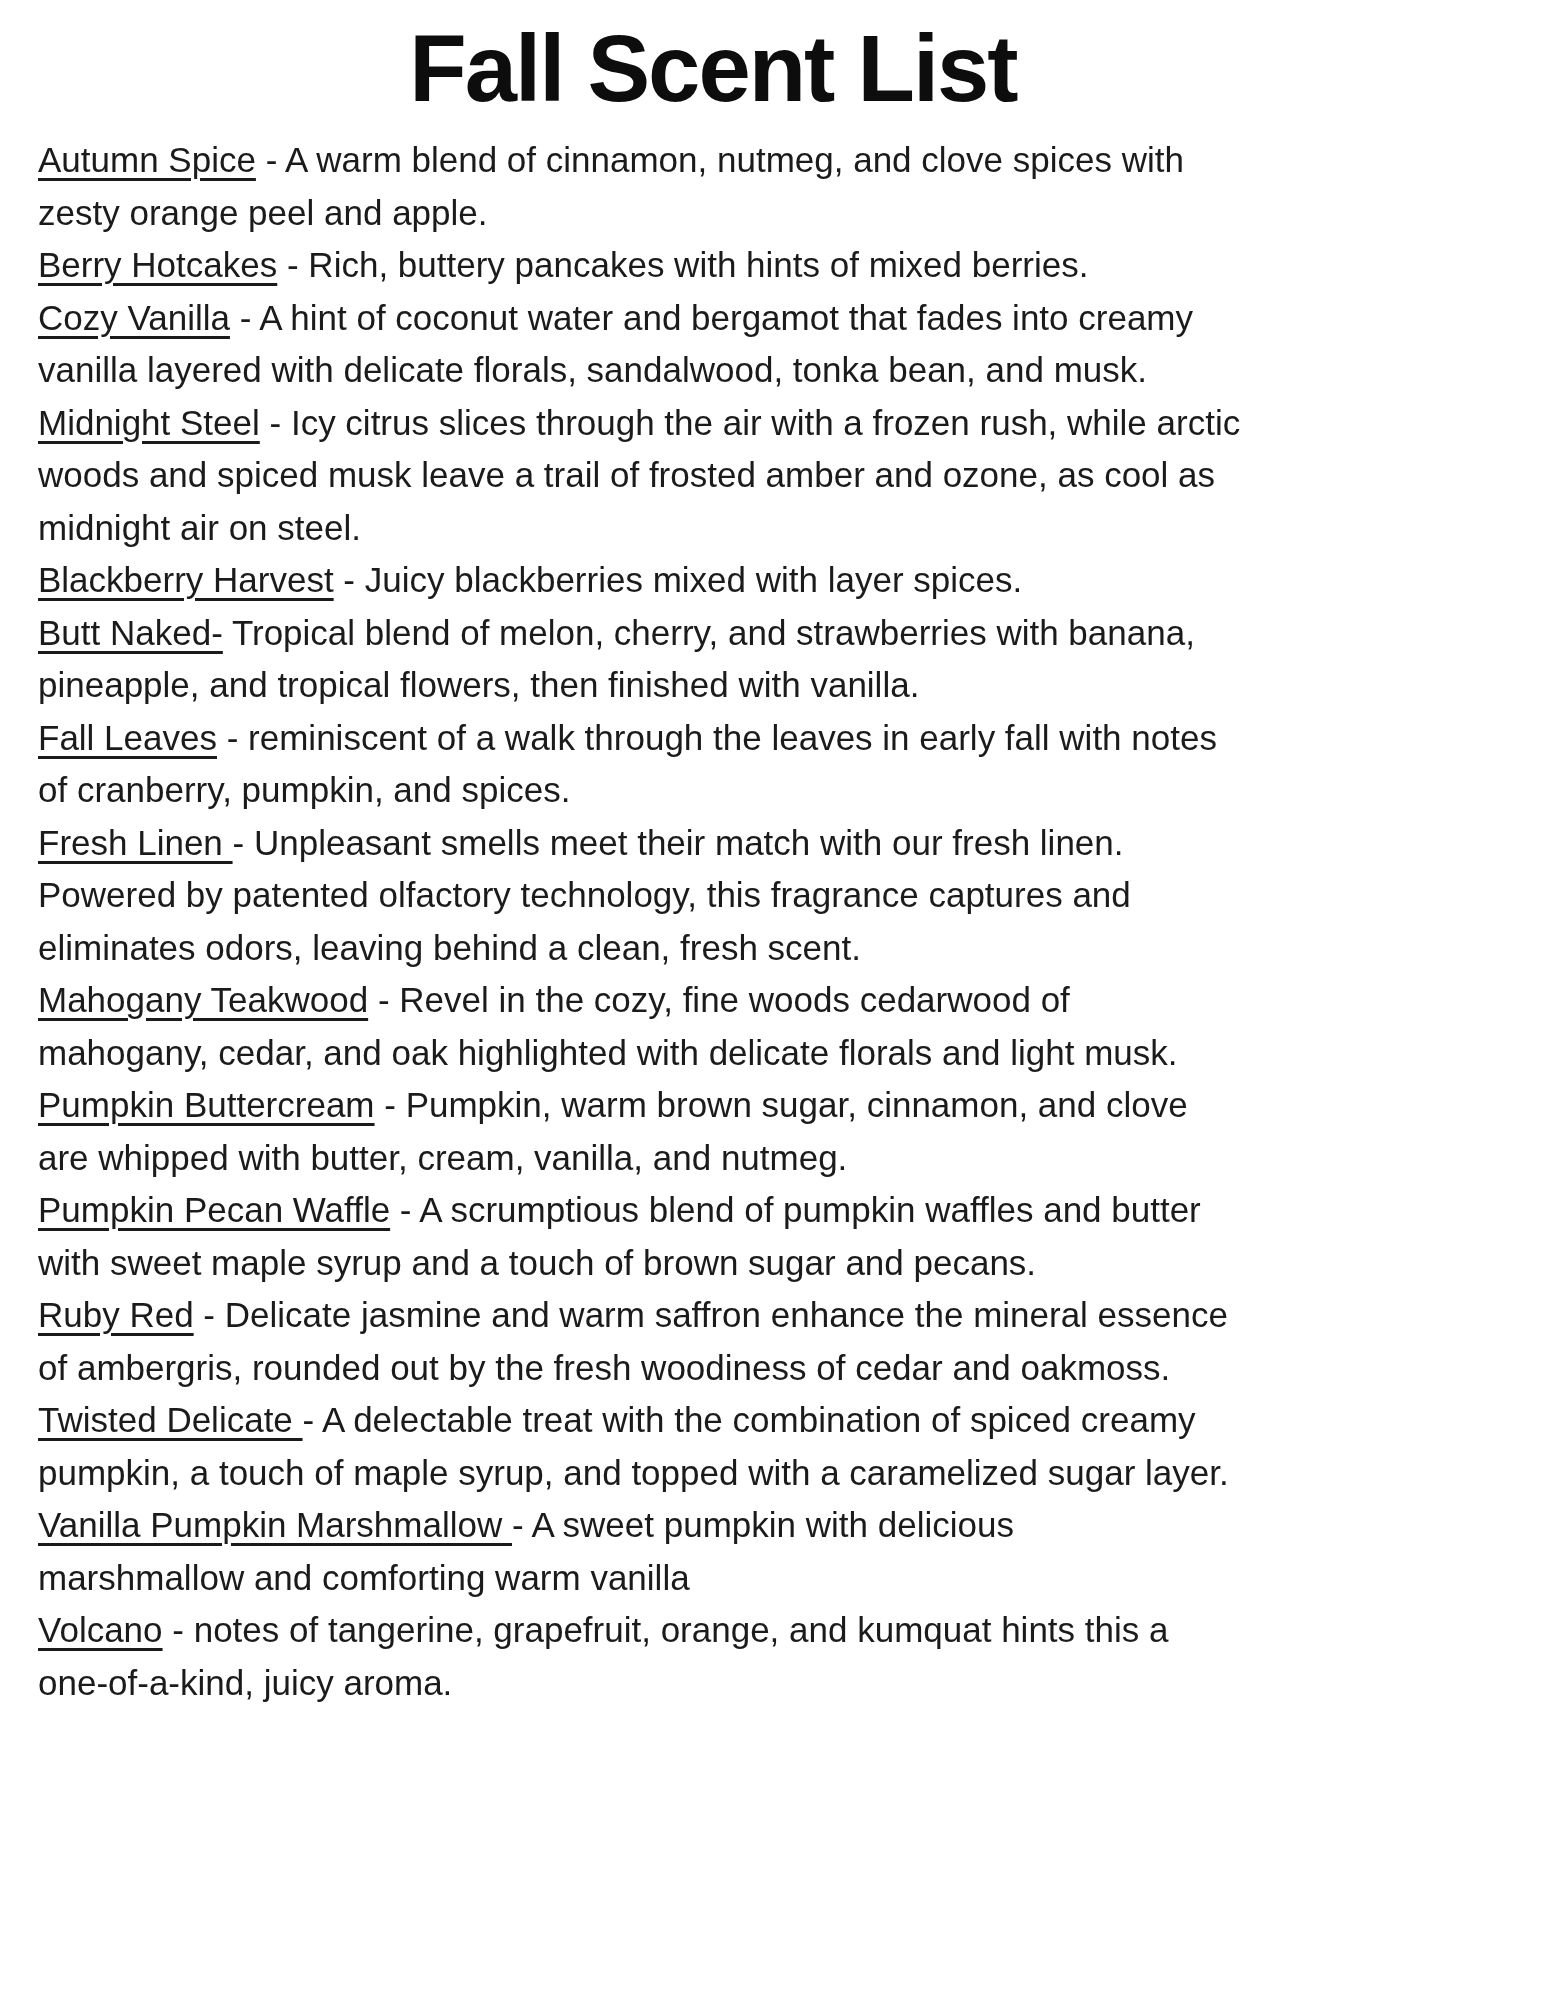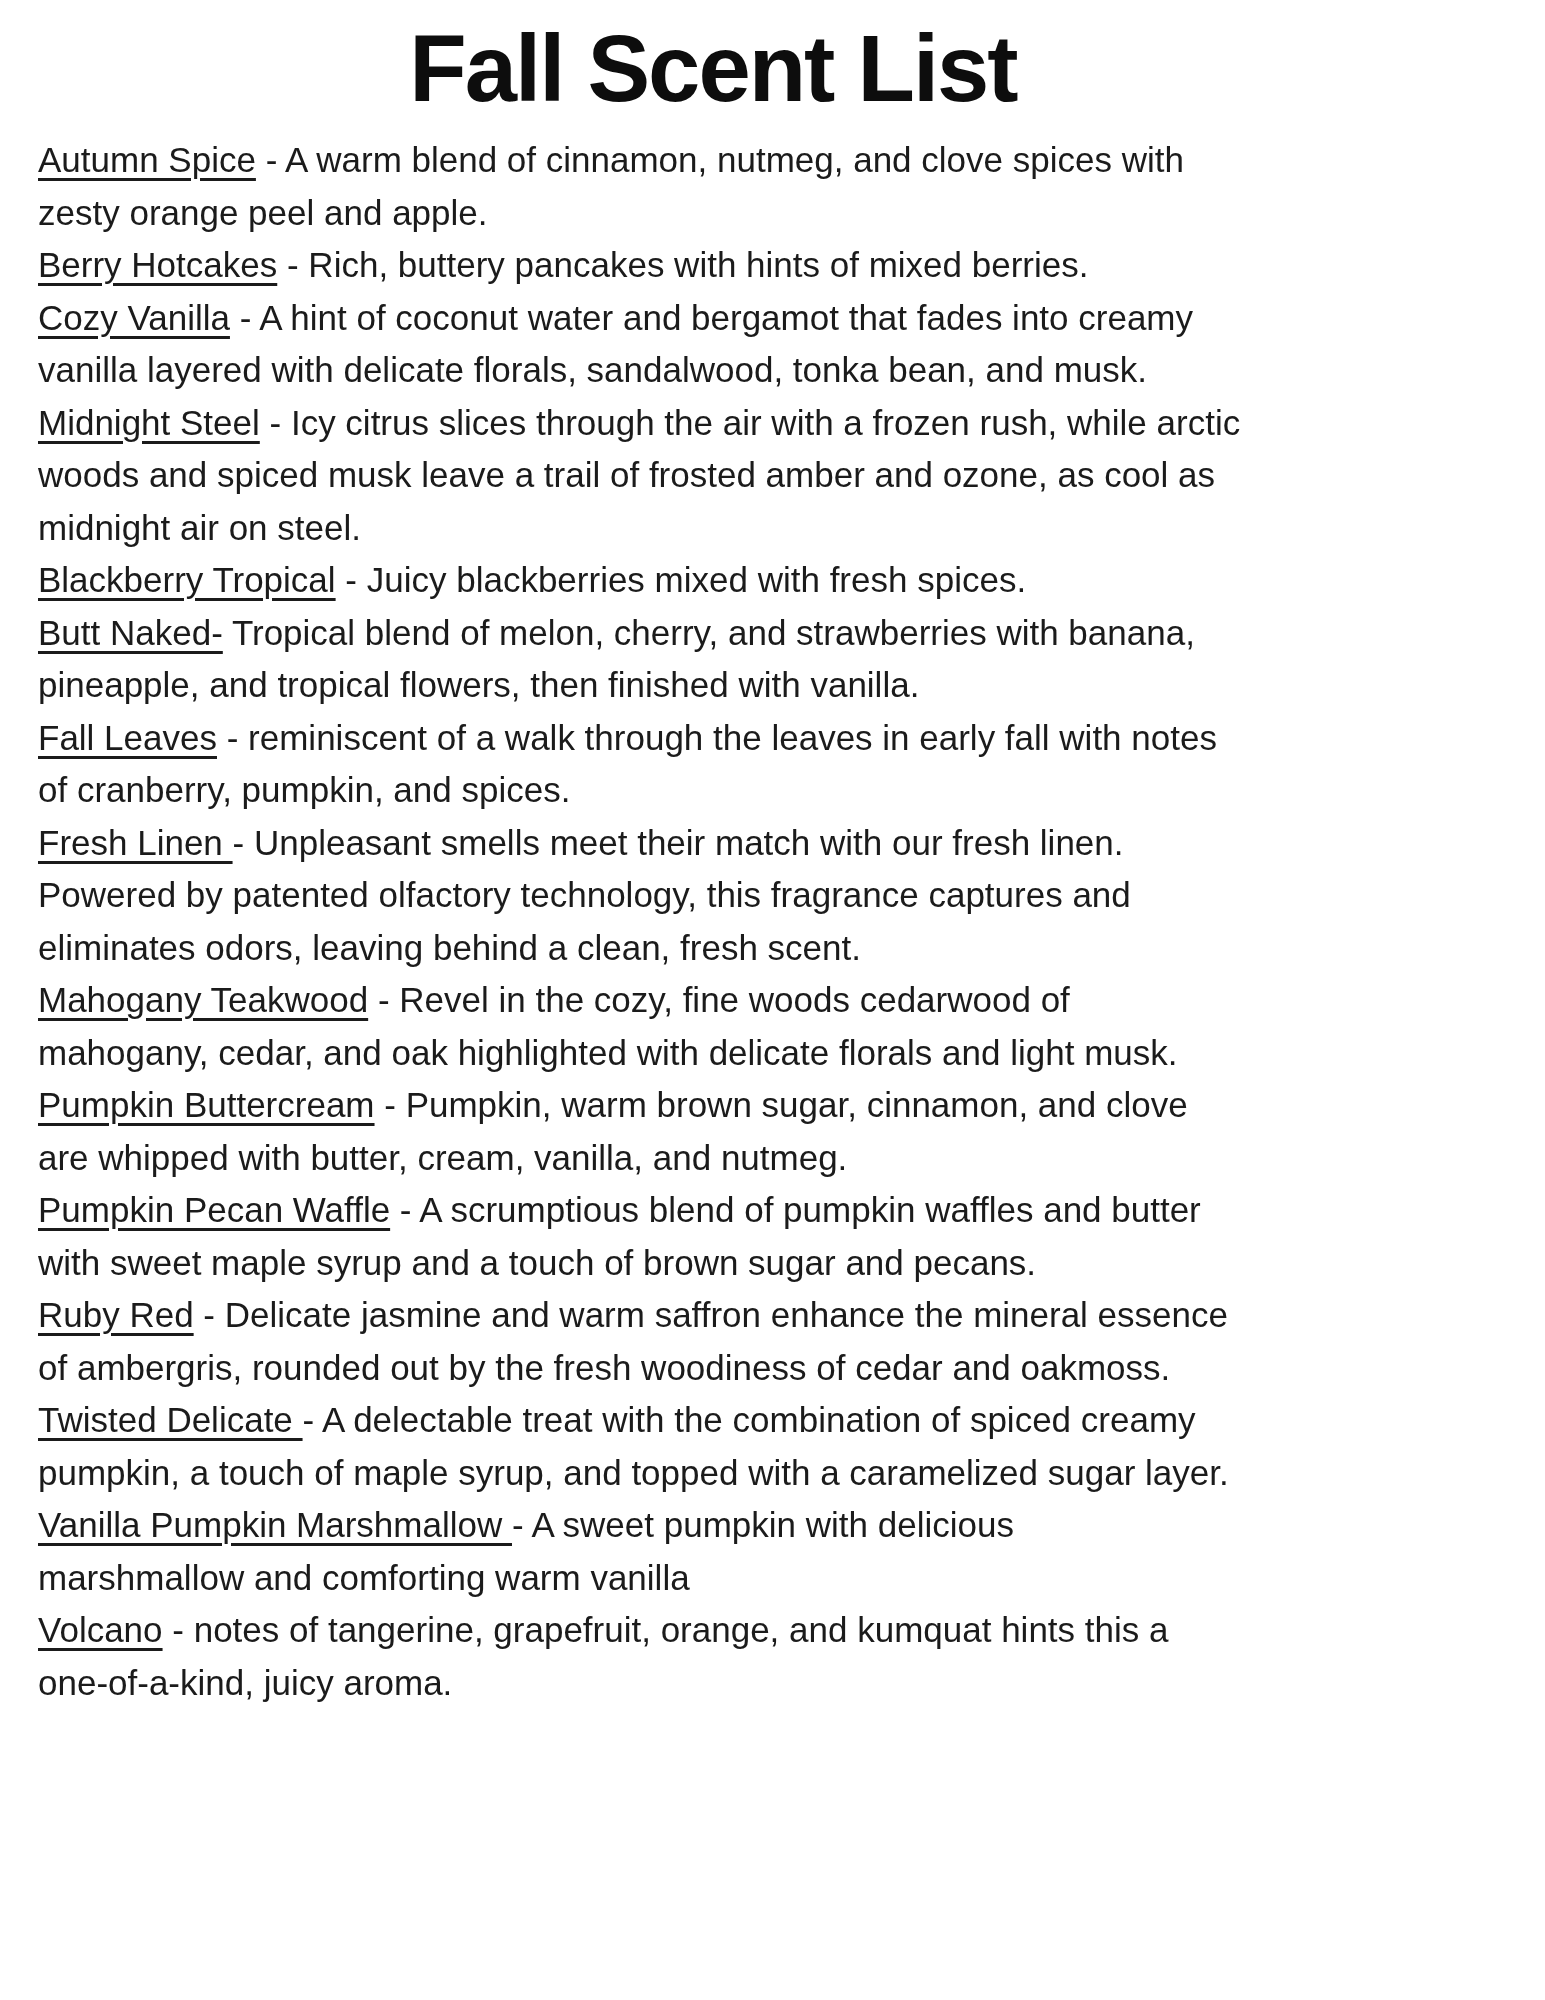--- a/index.html
+++ b/index.html
@@ -54,21 +54,21 @@
 
   <p class="entry"><span class="scent-name">Berry Hotcakes</span><span class="scent-sep"> - </span><span class="scent-desc">Rich, buttery pancakes with hints of mixed berries.</span></p>
 
   <p class="entry"><span class="scent-name">Cozy Vanilla</span><span class="scent-sep"> - </span><span class="scent-desc">A hint of coconut water and bergamot that fades into creamy
 vanilla layered with delicate florals, sandalwood, tonka bean, and musk.</span></p>
 
   <p class="entry"><span class="scent-name">Midnight Steel</span><span class="scent-sep"> - </span><span class="scent-desc">Icy citrus slices through the air with a frozen rush, while arctic
 woods and spiced musk leave a trail of frosted amber and ozone, as cool as
 midnight air on steel.</span></p>
 
-  <p class="entry"><span class="scent-name">Blackberry Tropical</span><span class="scent-sep"> - </span><span class="scent-desc">Juicy blackberries mixed with fresh spices.</span></p>
+  <p class="entry"><span class="scent-name">Blackberry Harvest</span><span class="scent-sep"> - </span><span class="scent-desc">Juicy blackberries mixed with layer spices.</span></p>
 
   <p class="entry"><span class="scent-name">Butt Naked-</span><span class="scent-sep"> </span><span class="scent-desc">Tropical blend of melon, cherry, and strawberries with banana,
 pineapple, and tropical flowers, then finished with vanilla.</span></p>
 
   <p class="entry"><span class="scent-name">Fall Leaves</span><span class="scent-sep"> - </span><span class="scent-desc">reminiscent of a walk through the leaves in early fall with notes
 of cranberry, pumpkin, and spices.</span></p>
 
   <p class="entry"><span class="scent-name">Fresh Linen </span><span class="scent-sep">- </span><span class="scent-desc">Unpleasant smells meet their match with our fresh linen.
 Powered by patented olfactory technology, this fragrance captures and
 eliminates odors, leaving behind a clean, fresh scent.</span></p>

